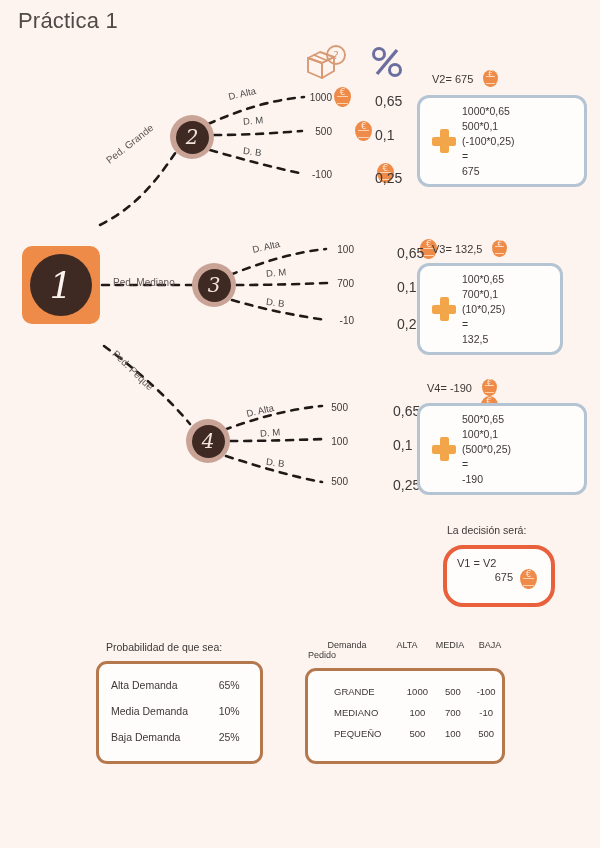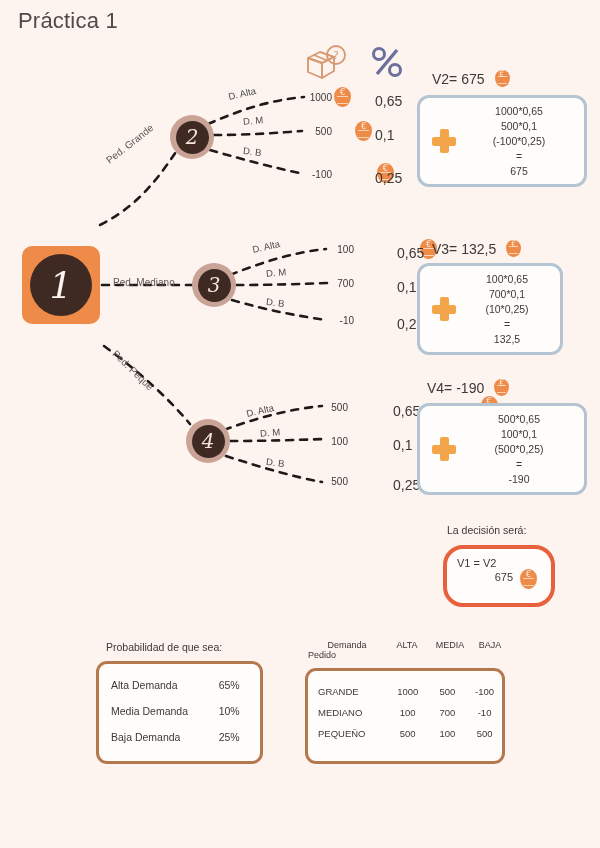--- a/index.html
+++ b/index.html
@@ -153,28 +153,28 @@
     border-radius: 2px;
   }
   .calc-box .plus::before {
     left: 8px; top: 0; width: 9px; height: 24px;
   }
   .calc-box .plus::after {
     top: 8px; left: 0; width: 24px; height: 9px;
   }
   .calc-lines {
     flex: 1 1 auto;
-    text-align: center;
+    text-align: left;
     font-size: 10.5px;
     line-height: 15px;
     color: #3c3836;
   }
 
   .v-label {
-    font-size: 14px;
+    font-size: 11px;
     color: #3c3836;
     display: flex;
     align-items: center;
     gap: 10px;
     white-space: nowrap;
   }
 
   
   #decision-caption {
     font-size: 10.5px;
@@ -238,21 +238,21 @@
     box-sizing: border-box;
     padding: 10px 0 12px 0;
   }
   #demand-box table { width: 100%; border-collapse: collapse; }
   #demand-box td {
     font-size: 9.5px;
     color: #3c3836;
     padding: 5px 0;
     text-align: center;
   }
-  #demand-box td.rowname { text-align: left; padding-left: 10px; }
+  #demand-box td.rowname { text-align: left; padding-left: 26px; }
 
   
   .icon-box-q { width: 46px; height: 38px; }
   .icon-pct { width: 34px; height: 34px; }
 </style>
 </head>
 <body>
 
 <div id="canvas">
 

